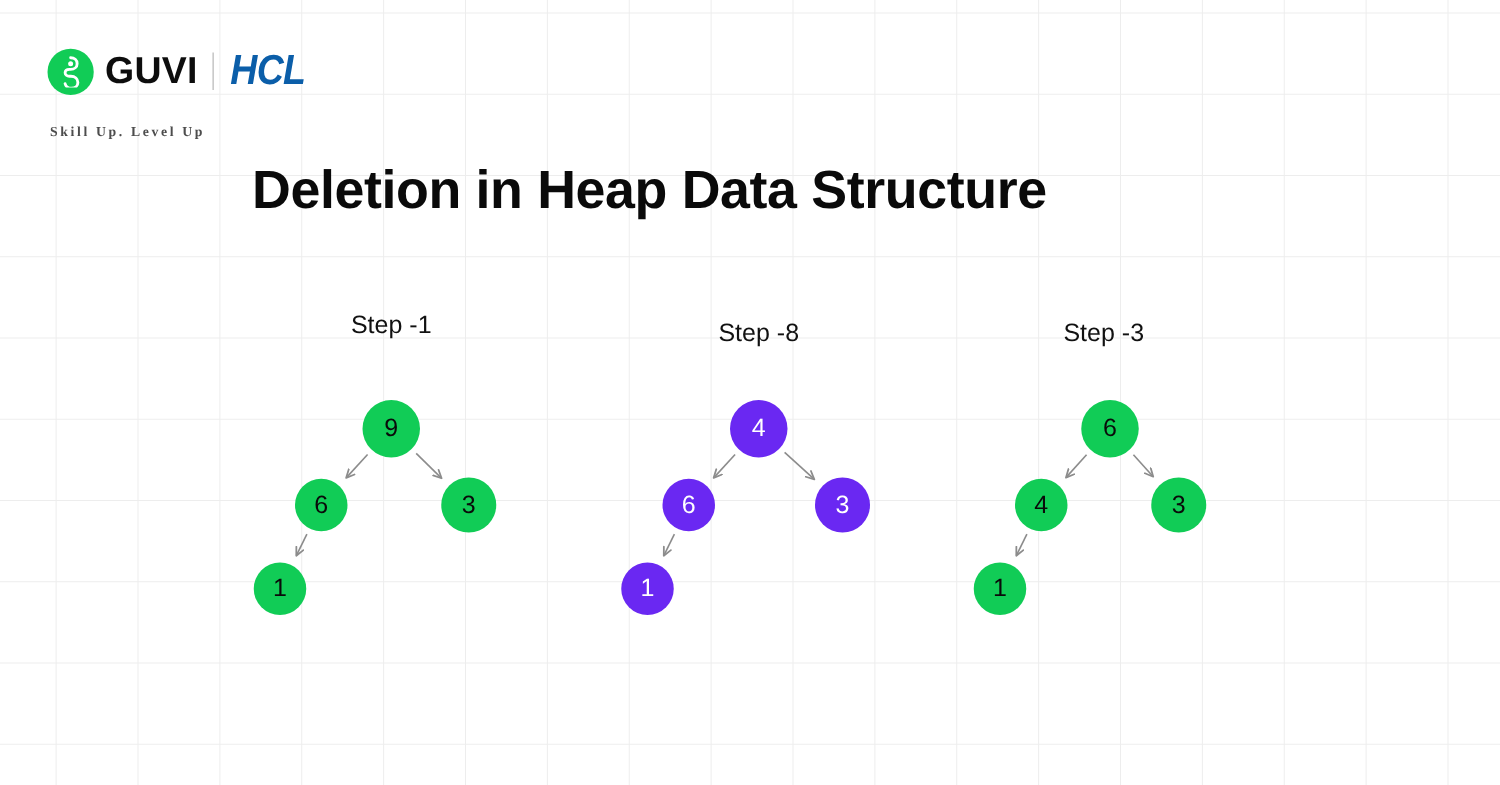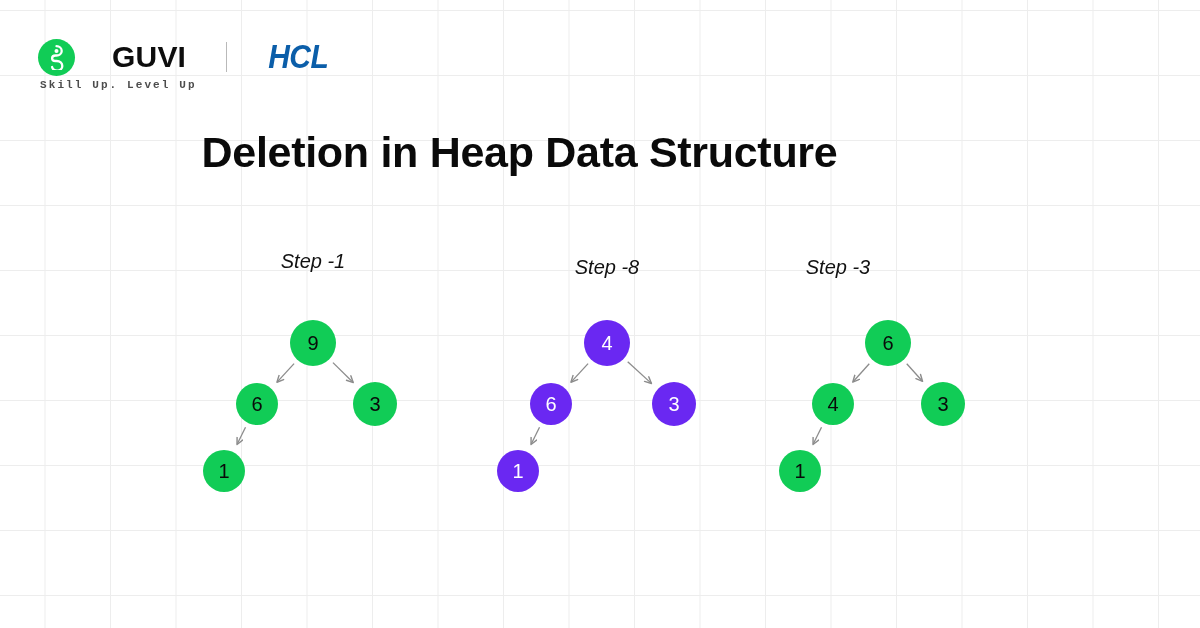--- a/index.html
+++ b/index.html
@@ -32,21 +32,20 @@
     position: absolute;
     left: 38px;
     top: 36px;
     width: 330px;
     height: 70px;
   }
   #logo-row {
     display: flex;
     align-items: center;
     height: 42px;
-    gap: 28px;
   }
   #guvi-mark {
     width: 37px;
     height: 37px;
     border-radius: 50%;
     background: #11cc56;
     display: flex;
     align-items: center;
     justify-content: center;
     flex: none;
@@ -72,27 +71,27 @@
     font-size: 30px;
     font-weight: 700;
     font-style: italic;
     color: #0b5ea9;
     letter-spacing: -0.5px;
     line-height: 1;
     transform: scaleY(1.12);
     font-family: "Liberation Sans", sans-serif;
   }
   #guvi-tagline {
-    margin-top: 1px;
+    margin-top: 22px;
     margin-left: 2px;
     font-size: 11px;
     font-weight: 600;
     letter-spacing: 2.1px;
     color: #4d4d4d;
-    font-family: Liberation Mono, monospace;
+    font-family: Liberation Serif, serif;
   }
 
   
   #page-title {
     position: absolute;
     left: 0;
     top: 128px;
     width: 1039px;
     text-align: center;
     font-size: 43px;
@@ -110,21 +109,20 @@
     width: 1200px;
     height: 628px;
   }
   .step-label {
     position: absolute;
     font-size: 20px;
     color: #111111;
     white-space: nowrap;
     transform: translate(-50%, -50%);
     font-family: "Liberation Sans", sans-serif;
-    font-style: italic;
   }
   .node {
     position: absolute;
     border-radius: 50%;
     display: flex;
     align-items: center;
     justify-content: center;
     font-size: 20px;
     font-weight: 400;
     transform: translate(-50%, -50%);
@@ -188,21 +186,21 @@
         <div class="step-label" style="left: 313px; top: 261px;">Step -1</div>
         <div class="node" style="left: 313px; top: 343px; width: 46px; height: 46px; background: rgb(17, 204, 86); color: rgb(10, 10, 10);">9</div>
         <div class="node" style="left: 257px; top: 404px; width: 42px; height: 42px; background: rgb(17, 204, 86); color: rgb(10, 10, 10);">6</div>
         <div class="node" style="left: 375px; top: 404px; width: 44px; height: 44px; background: rgb(17, 204, 86); color: rgb(10, 10, 10);">3</div>
         <div class="node" style="left: 224px; top: 471px; width: 42px; height: 42px; background: rgb(17, 204, 86); color: rgb(10, 10, 10);">1</div>
         <div class="step-label" style="left: 607px; top: 267px;">Step -8</div>
         <div class="node" style="left: 607px; top: 343px; width: 46px; height: 46px; background: rgb(106, 40, 242); color: rgb(255, 255, 255);">4</div>
         <div class="node" style="left: 551px; top: 404px; width: 42px; height: 42px; background: rgb(106, 40, 242); color: rgb(255, 255, 255);">6</div>
         <div class="node" style="left: 674px; top: 404px; width: 44px; height: 44px; background: rgb(106, 40, 242); color: rgb(255, 255, 255);">3</div>
         <div class="node" style="left: 518px; top: 471px; width: 42px; height: 42px; background: rgb(106, 40, 242); color: rgb(255, 255, 255);">1</div>
-        <div class="step-label" style="left: 838px; top: 267px; text-align: center;">Step -3</div>
+        <div class="step-label" style="left: 883px; top: 267px; text-align: center;">Step -3</div>
         <div class="node" style="left: 888px; top: 343px; width: 46px; height: 46px; background: rgb(17, 204, 86); color: rgb(10, 10, 10);">6</div>
         <div class="node" style="left: 833px; top: 404px; width: 42px; height: 42px; background: rgb(17, 204, 86); color: rgb(10, 10, 10);">4</div>
         <div class="node" style="left: 943px; top: 404px; width: 44px; height: 44px; background: rgb(17, 204, 86); color: rgb(10, 10, 10);">3</div>
         <div class="node" style="left: 800px; top: 471px; width: 42px; height: 42px; background: rgb(17, 204, 86); color: rgb(10, 10, 10);">1</div>
       </div>
   </div>
 
 </div>
 
 </body></html>

